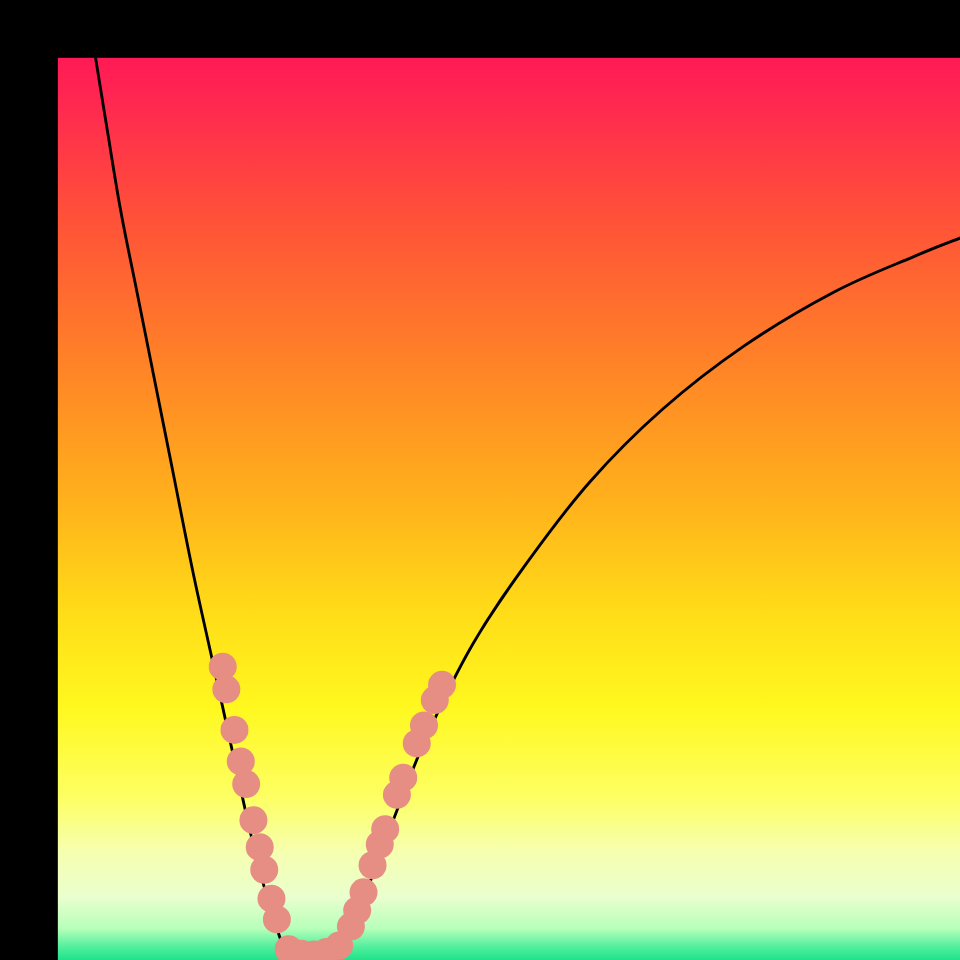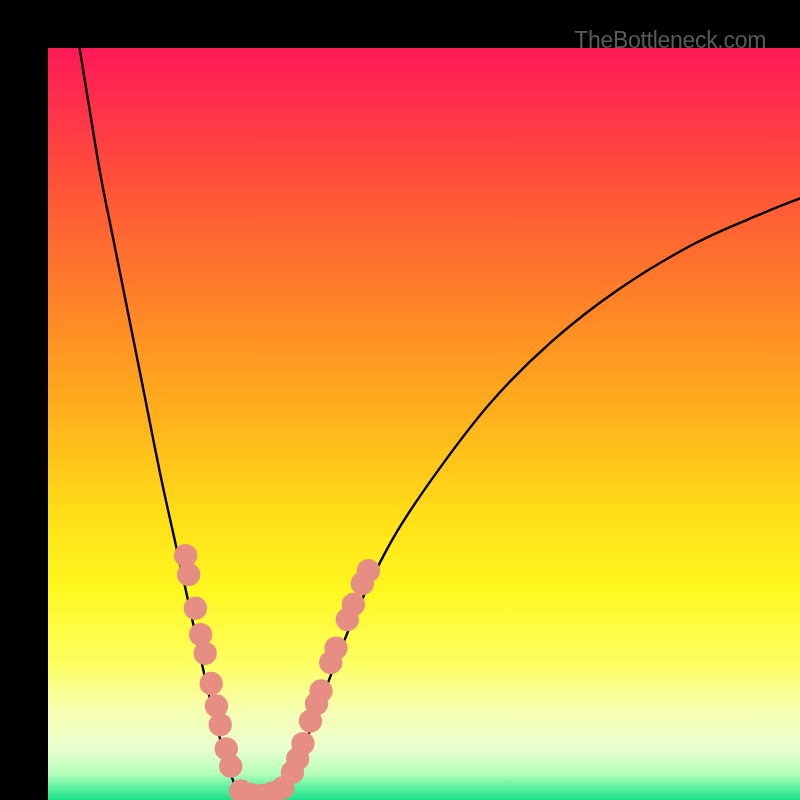--- a/index.html
+++ b/index.html
@@ -34,21 +34,20 @@
     font-weight: 500;
     letter-spacing: -0.3px;
     z-index: 50;
   }
   svg { display: block; }
 </style>
 </head>
 <body>
 
 <div class="frame">
-  <div class="watermark">TheBottleneck.com</div>
   <div class="plot">
     <svg id="chart-svg" width="752" height="752" viewBox="0 0 752 752">
       <defs>
         <linearGradient id="bg-grad" x1="0" y1="0" x2="0" y2="1">
             <stop offset="0%" stop-color="#ff1a55"></stop>
             <stop offset="5%" stop-color="#ff2850"></stop>
             <stop offset="18%" stop-color="#ff5238"></stop>
             <stop offset="33%" stop-color="#ff8028"></stop>
             <stop offset="50%" stop-color="#ffb41b"></stop>
             <stop offset="62%" stop-color="#ffde18"></stop>

